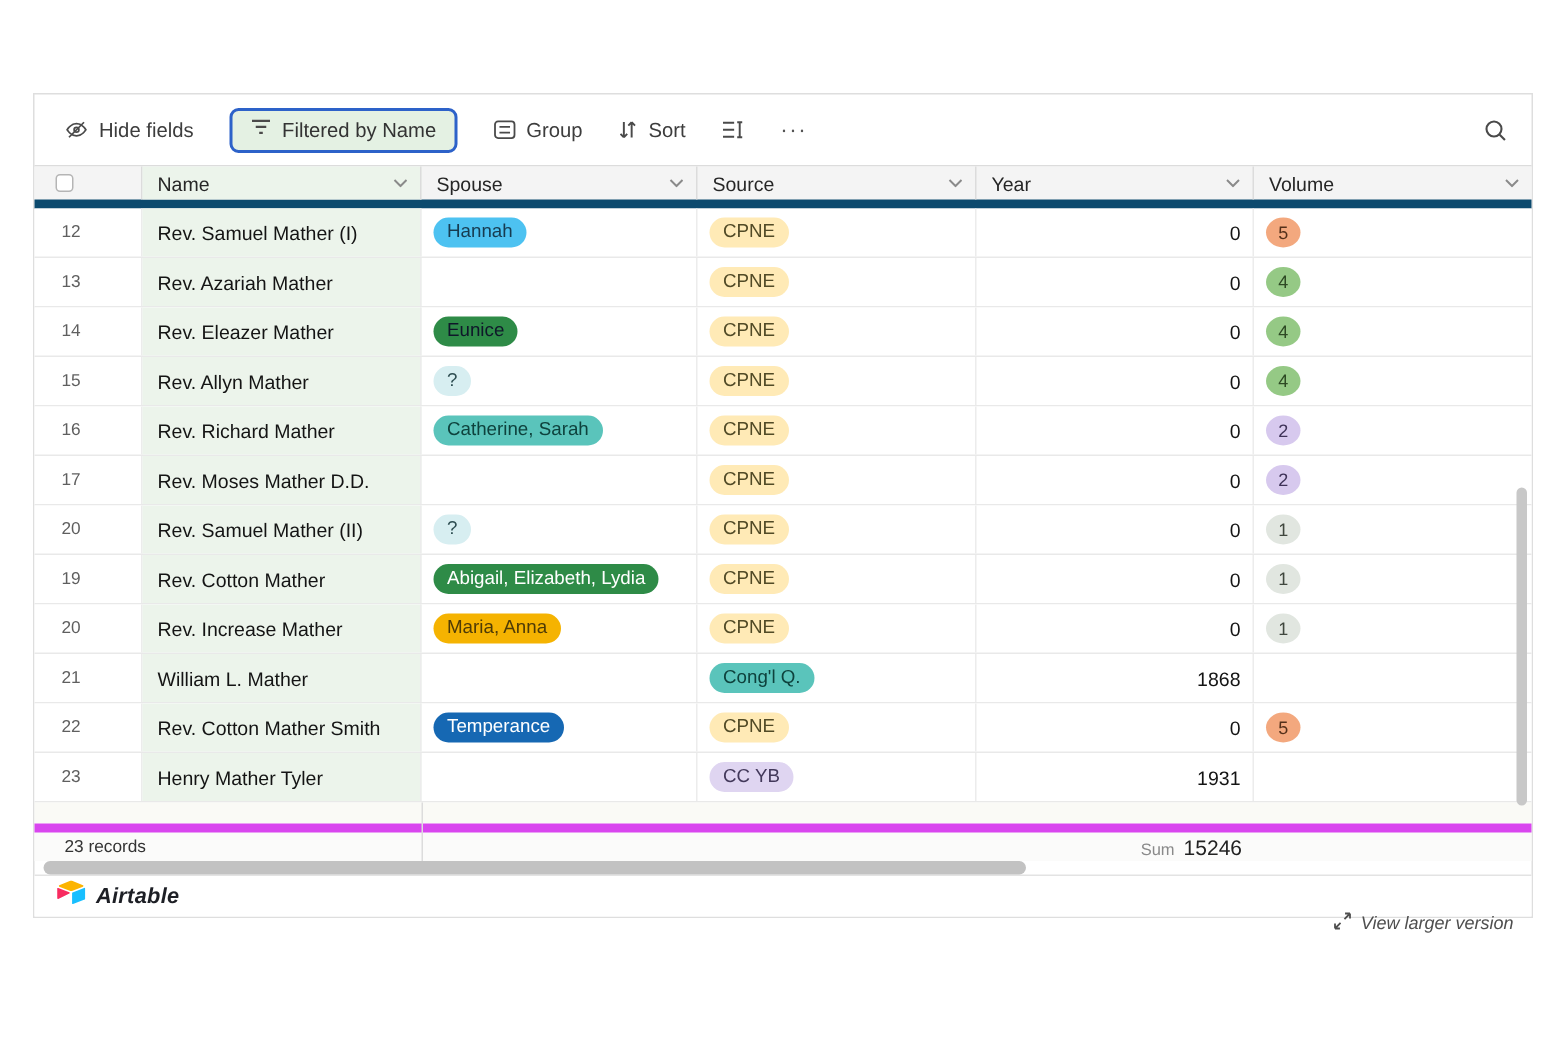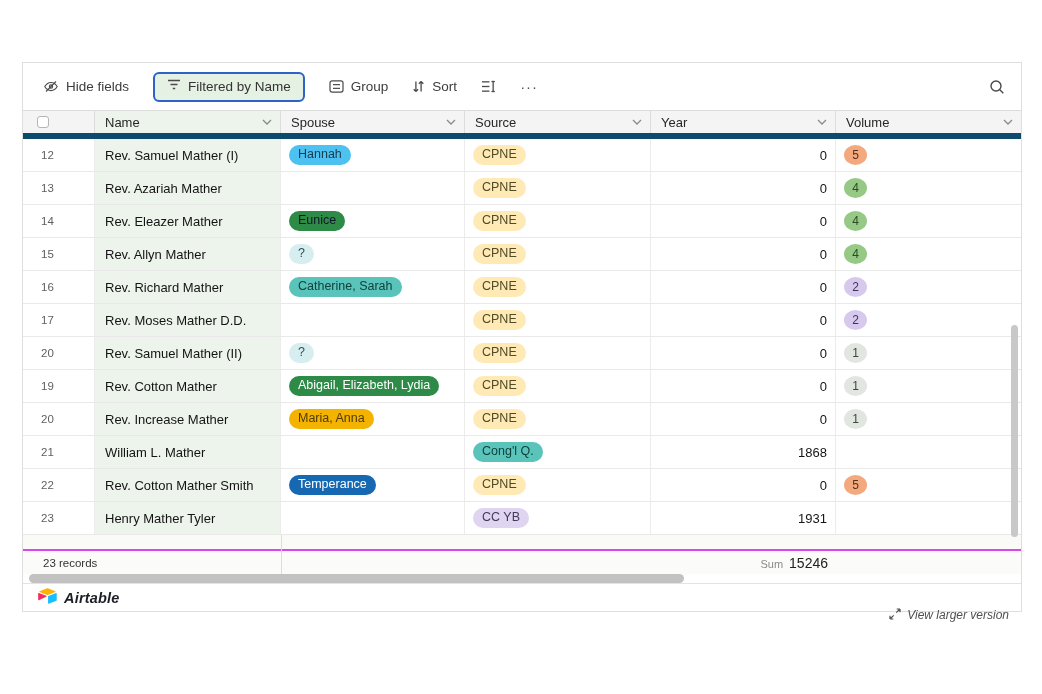--- a/index.html
+++ b/index.html
@@ -42,21 +42,21 @@
     background:var(--filtered-column-bg,#ecf4eb); }
   .c-spouse, .c-source, .c-volume { padding-left:8px;align-items:center; }
   .c-year { justify-content:flex-end; padding-right:8px; font-size:13px; color:#141414; }
   .pill { display:inline-block; border-radius:10px; padding:2px 9px 3px; font-size:12.5px; line-height:15px; }
   .vpill { display:flex; align-items:center; justify-content:center; min-width:23px;
     height:20px; border-radius:50%; font-size:12px; padding:0 4px; }
 
   
   .bottom-area { position:relative; height:48px; }
   .blank-strip { height:14px; background:#fafaf6; }
-  .summary-row { height:25px; background:#fbfbfa; border-top:2px solid #d946ef;
+  .summary-row { height:25px; background:#fbfbfa; border-top:6px solid #d946ef;
     display:flex; align-items:center; position:relative; }
   .records-label { margin-left:20px; font-size:11.5px; color:#333; }
   .sum-group { position:absolute; left:628px; width:185px; display:flex;
     justify-content:flex-end; align-items:baseline; gap:6px; padding-right:8px; }
   .sum-label { font-size:11px; color:#8a8a8a; }
   .sum-value { font-size:14px; color:#222; }
   .col-divider { position:absolute; left:258px; top:0; height:39px; width:1px; background:#dcdcdc; }
   .hscroll { height:9px; position:relative; }
   .hthumb { position:absolute; left:6px; top:0; width:655px; height:9px;
     background:#c2c2c2; border-radius:5px; }

